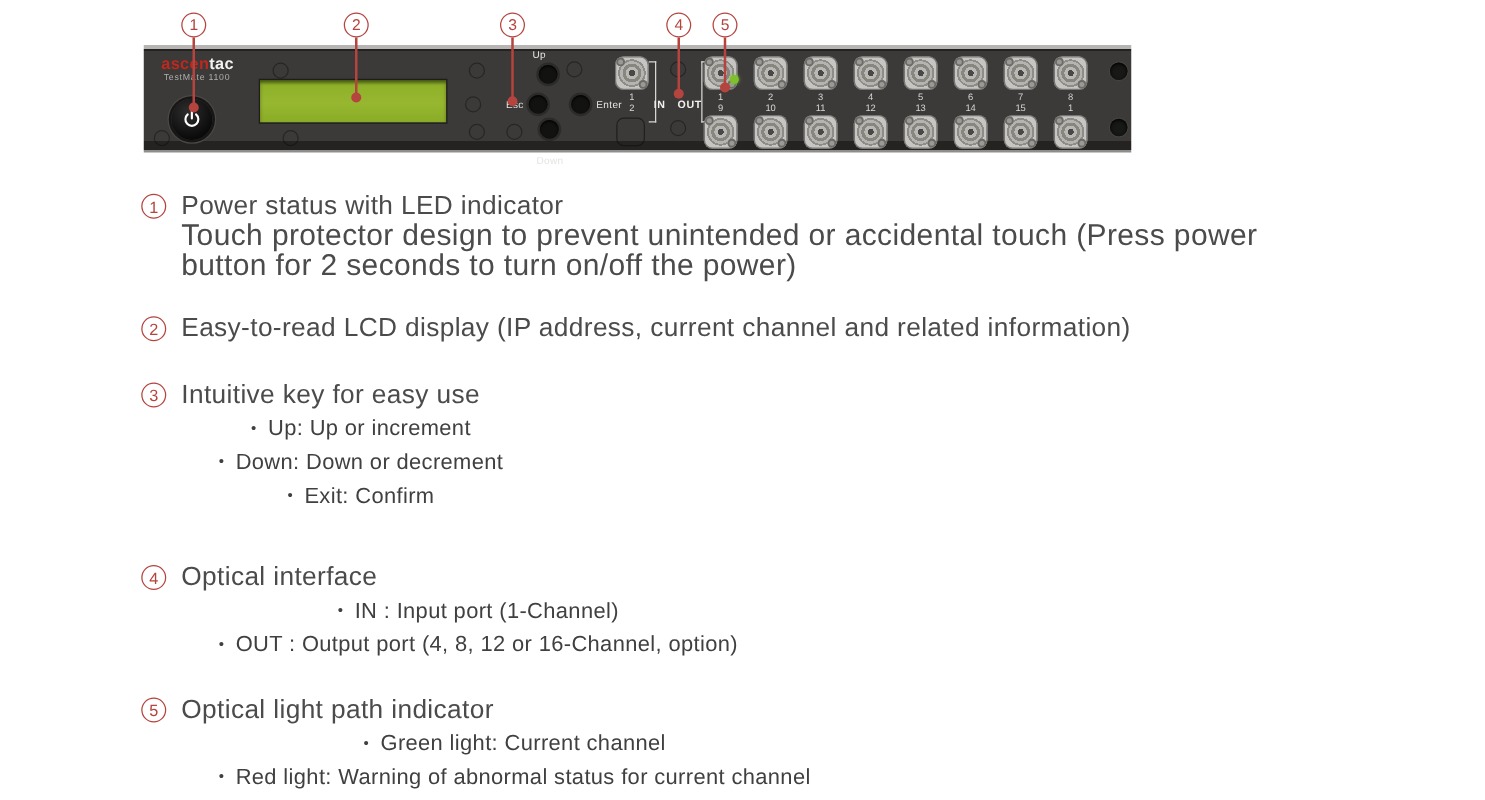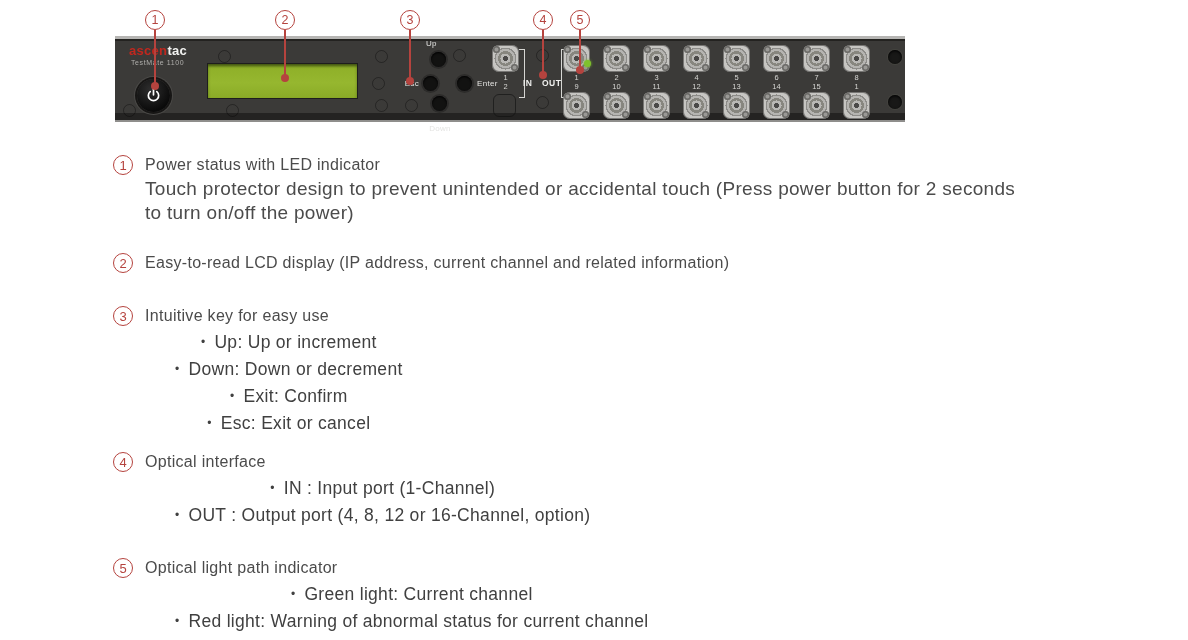--- a/index.html
+++ b/index.html
@@ -58,22 +58,22 @@
   .bracket-r{position:absolute;width:6px;height:49px;border:1.5px solid #d6d6d3;border-left:none;box-sizing:border-box;}
   .bracket-l{position:absolute;width:6px;height:49px;border:1.5px solid #d6d6d3;border-right:none;box-sizing:border-box;}
   .iolabel{position:absolute;font-size:8.5px;font-weight:bold;color:#f0f0ee;letter-spacing:.5px;text-align:left;}
 
   
   .note{position:absolute;left:113px;display:flex;gap:12px;}
   .badge{flex:none;width:20px;height:20px;border-radius:50%;border:1.4px solid #b5433e;
      color:#b5433e;font-size:13px;display:flex;align-items:center;justify-content:center;
      box-sizing:border-box;margin-top:2px;}
   .note-body{max-width:940px;}
-  .note-title{font-size:16px;line-height:24px;letter-spacing:.3px;color:#4b4b4b;}
-  .note-desc{font-size:19px;line-height:24px;letter-spacing:.3px;color:#4b4b4b;max-width:880px;}
+  .note-title{font-size:21px;line-height:24px;letter-spacing:.3px;color:#4b4b4b;}
+  .note-desc{font-size:24px;line-height:24px;letter-spacing:.3px;color:#4b4b4b;max-width:880px;}
   .bullets{margin-top:2px;margin-left:30px;}
   .bullet{font-size:17.5px;line-height:25px;letter-spacing:.3px;color:#404040;text-align:center;}
   .bullet::before{content:"•";font-size:12px;margin-right:9px;position:relative;top:-2px;}
 </style>
 </head>
 <body>
 
 <div class="canvas">
 
   <div class="callout" style="left:145px">
@@ -227,21 +227,20 @@
   </div>
 
   <div class="note" style="top:304px">
     <div class="badge">3</div>
     <div class="note-body">
       <div class="note-title">Intuitive key for easy use</div>
       <div class="bullets">
         <div class="bullet">Up: Up or increment</div>
         <div class="bullet">Down: Down or decrement</div>
         <div class="bullet">Exit: Confirm</div>
-        <div class="bullet">Esc: Exit or cancel</div>
       </div>
     </div>
   </div>
 
   <div class="note" style="top:450px">
     <div class="badge">4</div>
     <div class="note-body">
       <div class="note-title">Optical interface</div>
       <div class="bullets">
         <div class="bullet">IN : Input port (1-Channel)</div>

